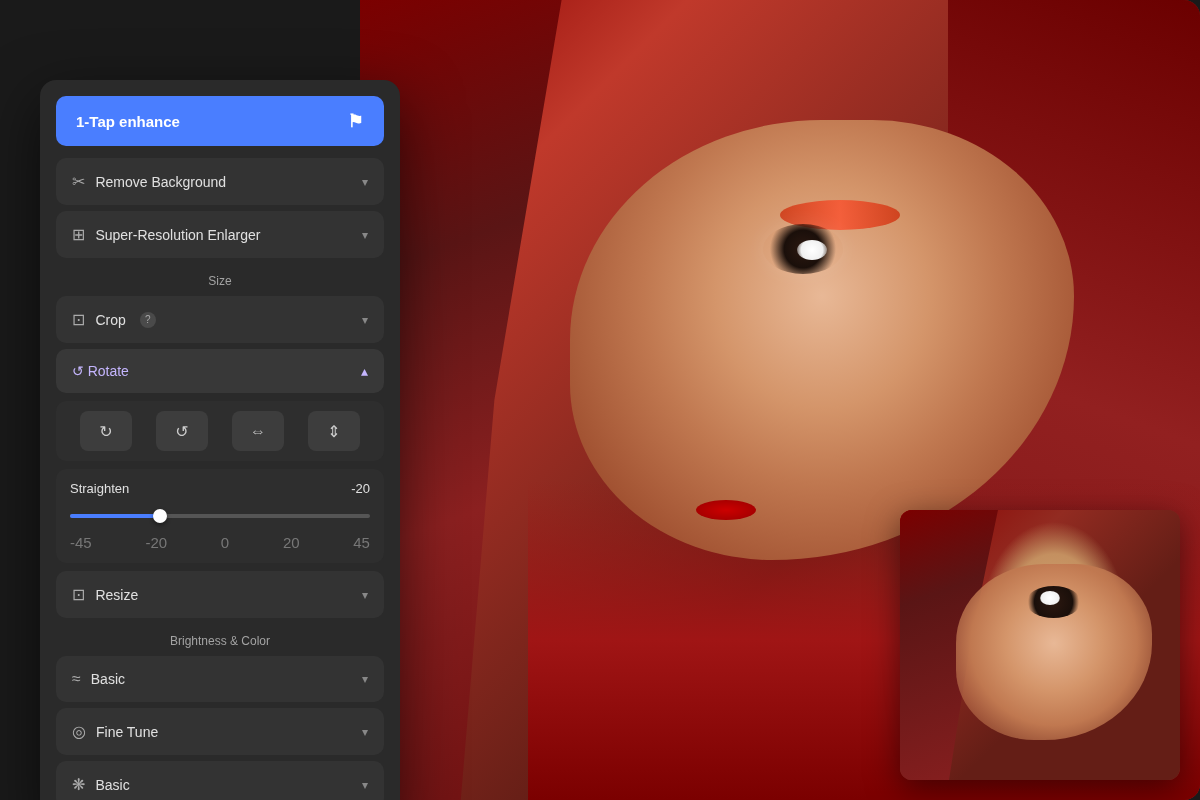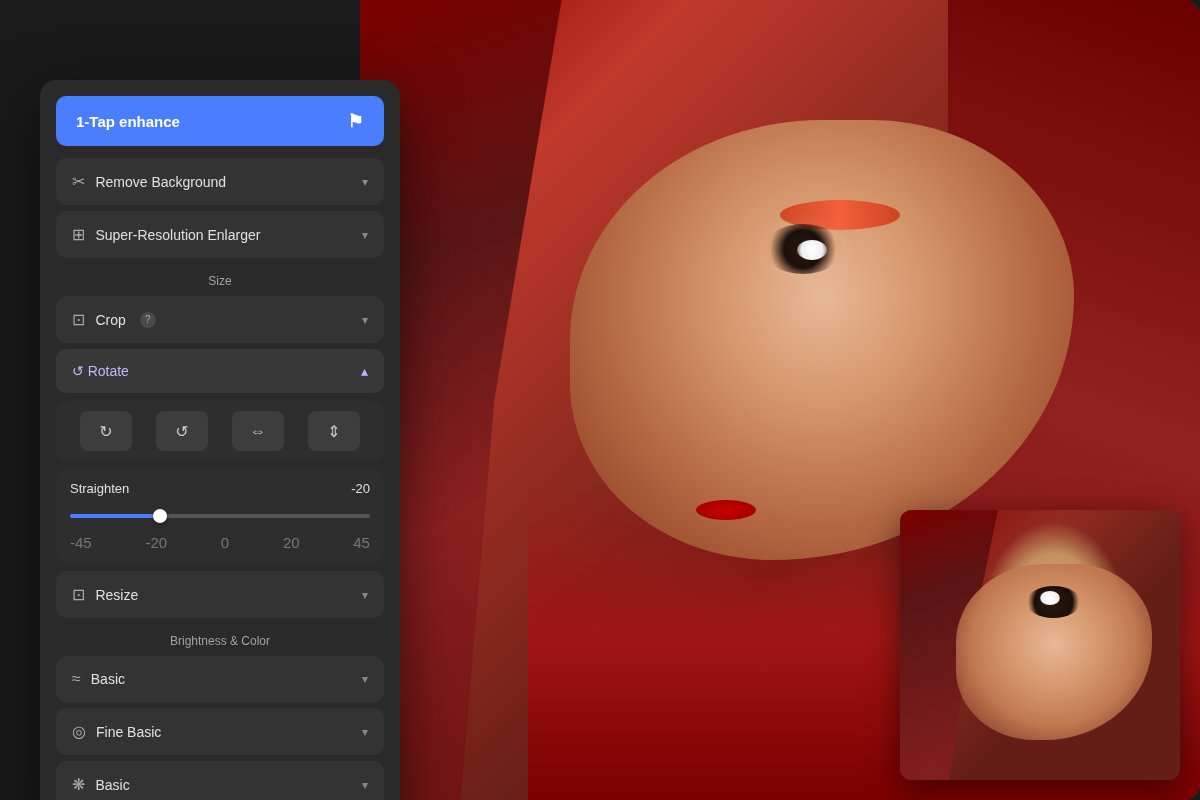--- a/index.html
+++ b/index.html
@@ -458,21 +458,21 @@
     <div class="left">
       <span class="icon">≈</span>
       <span>Basic</span>
     </div>
     <span class="chevron">▾</span>
   </div>
 
   <div class="section-item">
     <div class="left">
       <span class="icon">◎</span>
-      <span>Fine Basic</span>
+      <span>Fine Tune</span>
     </div>
     <span class="chevron">▾</span>
   </div>
 
   <div class="section-item">
     <div class="left">
       <span class="icon">❋</span>
       <span>Basic</span>
     </div>
     <span class="chevron">▾</span>

